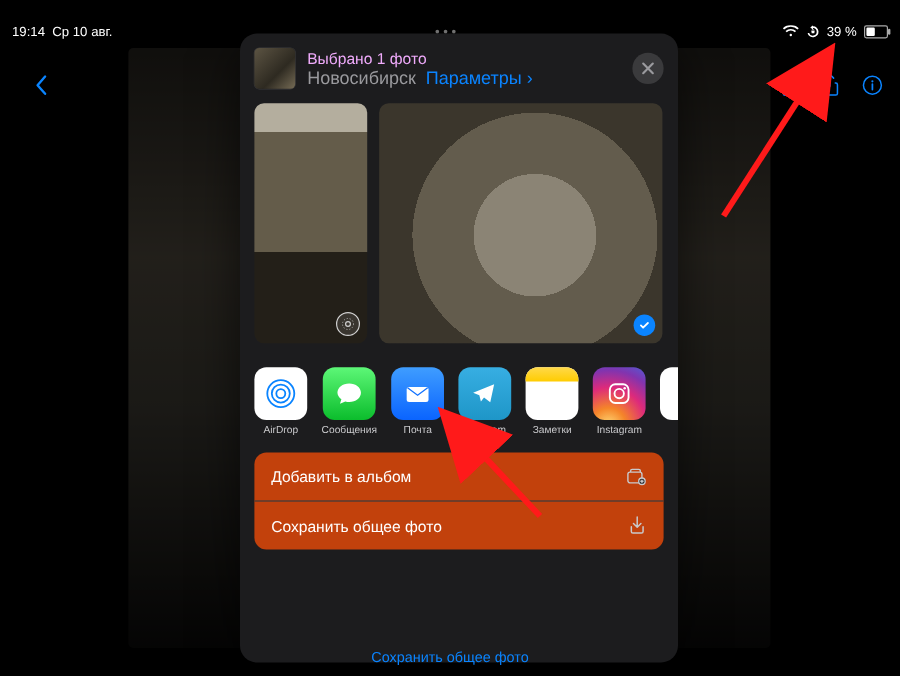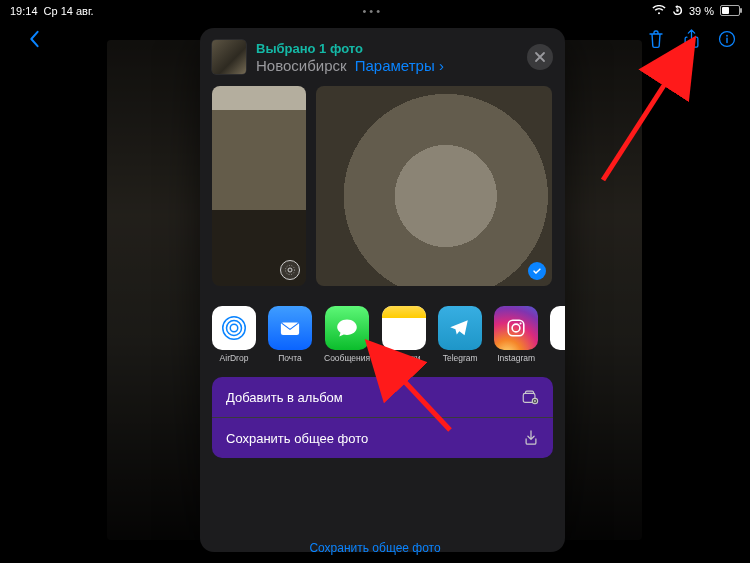--- a/index.html
+++ b/index.html
@@ -1,31 +1,31 @@
 <!DOCTYPE html>
 <html><head>
 <meta charset="utf-8">
 <style>
   html,body{margin:0;padding:0;width:750px;height:563px;background:#000;font-family:-apple-system,"SF Pro Text","Helvetica Neue",Arial,sans-serif;color:#fff;overflow:hidden;position:relative}
-  .status-bar{display:flex;align-items:center;height:22px;padding:0 10px;font-size:11px;color:#fff}
+  .status-bar{display:flex;align-items:center;height:22px;padding:16px 10px;font-size:11px;color:#fff}
   .status-left{display:flex;gap:6px;align-items:center}
   .status-center{flex:1;text-align:center;color:#888;font-size:11px}
   .status-right{display:flex;gap:6px;align-items:flex-start}
   .dots{letter-spacing:3px;color:#888;font-size:11px}
   .toolbar{display:flex;align-items:center;height:34px;padding:0 14px}
   .toolbar-left{width:40px}
   .toolbar-center{flex:1;text-align:center;color:#a8a8a8;font-size:12px}
   .toolbar-right{display:flex;gap:18px;align-items:center}
   .tool-icn{color:#0a84ff;display:flex;align-items:center;justify-content:center}
   .photo-bg{position:absolute;left:107px;top:40px;width:535px;height:500px;background:linear-gradient(180deg,#2d2a24,#60594b 35%,#4b483f 60%,#0e0d0c);border-radius:4px;filter:brightness(.35);}
   
   .sheet{position:absolute;left:200px;top:28px;width:365px;height:524px;background:#1c1c1e;border-radius:14px;box-shadow:0 10px 40px rgba(0,0,0,.6);overflow:hidden}
   .sh-head{display:flex;align-items:center;padding:12px 12px 8px 12px;gap:10px}
   .thumb-sm{width:34px;height:34px;border-radius:4px;background:linear-gradient(135deg,#5c5443,#2e2a21 60%,#756b55);box-shadow:0 0 0 .5px #3a3a3c}
-  .sh-title{font-size:13px;font-weight:700;color:#14b8a6;line-height:16px}
+  .sh-title{font-size:13px;font-weight:400;color:#f0abfc;line-height:16px}
   .sh-sub{font-size:15px;color:#9a9a9e}
   .sh-sub a{color:#0a84ff;text-decoration:none;margin-left:4px}
   .sh-close{margin-left:auto;width:26px;height:26px;border-radius:50%;background:#3a3a3c;display:flex;align-items:center;justify-content:center}
   .sh-close svg{stroke:#9a9a9e}
   .thumbs{display:flex;gap:10px;padding:4px 12px 10px 12px}
   .th{position:relative;border-radius:8px;background:#2a2722;overflow:hidden}
   .th1{width:94px;height:200px;background:linear-gradient(180deg,#b4ae9e 0 12%,#645c4a 12% 62%,#231f18 62% 100%)}
   .th2{width:236px;height:200px;background:radial-gradient(circle at 55% 55%,#8b8475 0 30%,#635c4d 30% 60%,#3b362c 60% 100%)}
   .th .badge{position:absolute;right:6px;bottom:6px;width:18px;height:18px;border-radius:50%;display:flex;align-items:center;justify-content:center}
   .th1 .badge{background:rgba(255,255,255,.1);border:1px solid #cfcfcf}
@@ -35,21 +35,21 @@
   .app .ic{width:44px;height:44px;border-radius:10px;display:flex;align-items:center;justify-content:center}
   .app .lbl{font-size:8.5px;color:#c9c9cc;text-align:center;white-space:nowrap}
   .ic-airdrop{background:#fff}
   .ic-msg{background:linear-gradient(180deg,#5df777,#0bbd2c)}
   .ic-mail{background:linear-gradient(180deg,#3f9dff,#0a64ff)}
   .ic-tg{background:linear-gradient(180deg,#37aee2,#1e96c8)}
   .ic-notes{background:#fff;position:relative}
   .ic-notes::before{content:"";position:absolute;left:0;right:0;top:0;height:12px;background:linear-gradient(180deg,#ffd94a,#ffcc00);border-radius:10px 10px 0 0}
   .ic-insta{background:radial-gradient(circle at 30% 110%,#feda77 0%,#f58529 25%,#dd2a7b 55%,#8134af 80%,#515bd4 100%)}
   .ic-more{background:#fff}
-  .actions{margin:8px 12px 0 12px;background:#4c1d95;border-radius:10px}
+  .actions{margin:8px 12px 0 12px;background:#c2410c;border-radius:10px}
   .row{display:flex;align-items:center;justify-content:space-between;height:40px;padding:0 14px;font-size:13px;color:#fff}
   .row + .row{border-top:.5px solid #3a3a3c}
   .single{margin:8px 12px 0 12px;background:#2c2c2e;border-radius:10px}
   .row .ri{color:#c9c9cc;display:flex}
   .footer-link{position:absolute;left:0;right:0;bottom:8px;text-align:center;font-size:12px;color:#0a84ff}
   
   .arrow{position:absolute;pointer-events:none}
   svg{display:block}
   .batt{display:inline-flex;align-items:center;gap:2px}
   .batt-box{width:18px;height:9px;border:1px solid #aaa;border-radius:2px;position:relative}
@@ -57,21 +57,21 @@
   .batt-fill{position:absolute;left:1px;top:1px;bottom:1px;width:38%;background:#fff;border-radius:1px}
 </style>
 </head>
 <body>
 
 <div class="photo-bg"></div>
 
 <div class="status-bar">
   <div class="status-left">
     <span>19:14</span>
-    <span>Ср 14 авг.</span>
+    <span>Ср 10 авг.</span>
   </div>
   <div class="status-center"><span class="dots">•••</span></div>
   <div class="status-right">
     <span>
         <svg width="14" height="10" viewBox="0 0 14 10">
           <path d="M7 9.2a1 1 0 100-2 1 1 0 000 2zM3.6 5.8a5 5 0 016.8 0l1-1a6.5 6.5 0 00-8.8 0l1 1zM1.4 3.6a8 8 0 0111.2 0l1-1a9.5 9.5 0 00-13.2 0l1 1z" fill="#fff"></path>
         </svg>
       </span>
     <span>
         <svg width="11" height="11" viewBox="0 0 12 12">
@@ -159,47 +159,47 @@
       <div class="ic ic-airdrop">
           <svg width="30" height="30" viewBox="0 0 40 40">
             <circle cx="20" cy="20" r="5" stroke="#0a84ff" stroke-width="2" fill="none"></circle>
             <circle cx="20" cy="20" r="10" stroke="#0a84ff" stroke-width="2" fill="none"></circle>
             <circle cx="20" cy="20" r="15" stroke="#0a84ff" stroke-width="2" fill="none"></circle>
           </svg>
         </div>
       <div class="lbl">AirDrop</div>
     </div>
     <div class="app">
+      <div class="ic ic-msg">
+          <svg width="28" height="28" viewBox="0 0 40 40">
+            <path d="M20 8c8 0 14 5 14 11s-6 11-14 11c-1.6 0-3.2-.2-4.6-.6L9 32l1.7-5.2C8 24.8 6 22 6 19 6 13 12 8 20 8z" fill="#fff"></path>
+          </svg>
+        </div>
+      <div class="lbl">Сообщения</div>
+    </div>
+    <div class="app">
       <div class="ic ic-mail">
           <svg width="28" height="28" viewBox="0 0 40 40">
             <rect x="7" y="12" width="26" height="18" rx="3" fill="#fff"></rect>
             <path d="M8 13l12 9 12-9" stroke="#1473ff" stroke-width="1.6" fill="none"></path>
           </svg>
         </div>
       <div class="lbl">Почта</div>
     </div>
     <div class="app">
-      <div class="ic ic-msg">
-          <svg width="28" height="28" viewBox="0 0 40 40">
-            <path d="M20 8c8 0 14 5 14 11s-6 11-14 11c-1.6 0-3.2-.2-4.6-.6L9 32l1.7-5.2C8 24.8 6 22 6 19 6 13 12 8 20 8z" fill="#fff"></path>
-          </svg>
-        </div>
-      <div class="lbl">Сообщения</div>
-    </div>
-    <div class="app">
-      <div class="ic ic-notes"></div>
-      <div class="lbl">Заметки</div>
-    </div>
-    <div class="app">
       <div class="ic ic-tg">
           <svg width="26" height="26" viewBox="0 0 40 40">
             <path d="M32 8L5 19l8 3 2 8 4-5 8 6 5-23z" fill="#fff"></path>
           </svg>
         </div>
       <div class="lbl">Telegram</div>
+    </div>
+    <div class="app">
+      <div class="ic ic-notes"></div>
+      <div class="lbl">Заметки</div>
     </div>
     <div class="app">
       <div class="ic ic-insta">
           <svg width="26" height="26" viewBox="0 0 40 40">
             <rect x="8" y="8" width="24" height="24" rx="7" stroke="#fff" stroke-width="2.4" fill="none"></rect>
             <circle cx="20" cy="20" r="6" stroke="#fff" stroke-width="2.4" fill="none"></circle>
             <circle cx="27" cy="13" r="1.6" fill="#fff"></circle>
           </svg>
         </div>
       <div class="lbl">Instagram</div>

